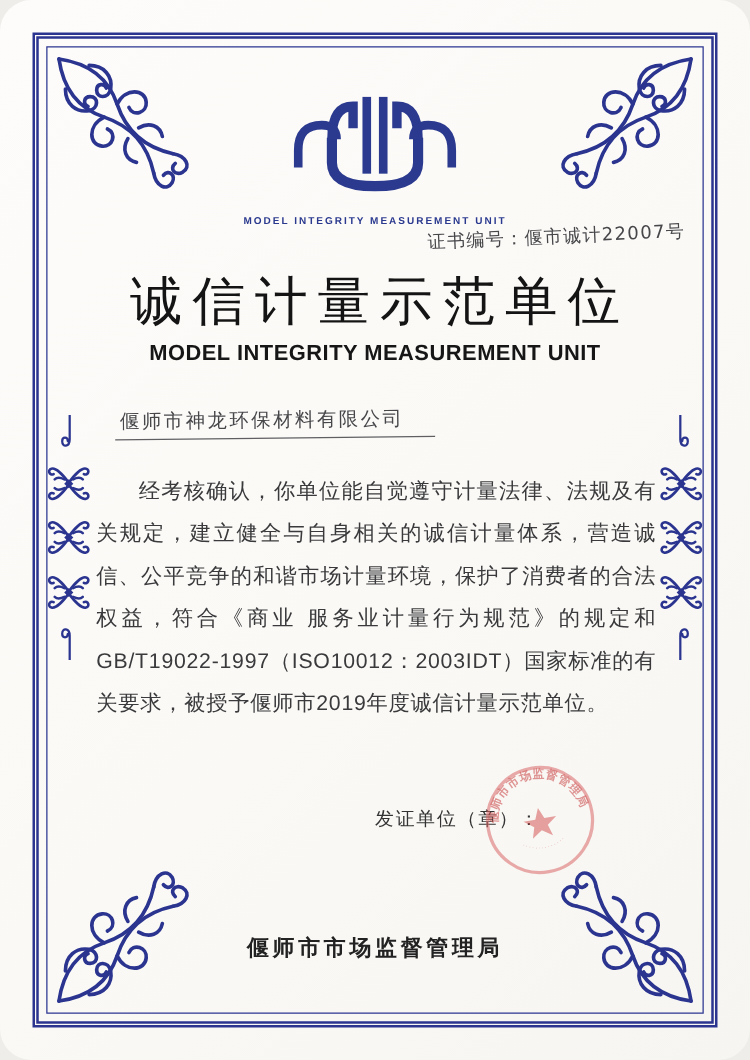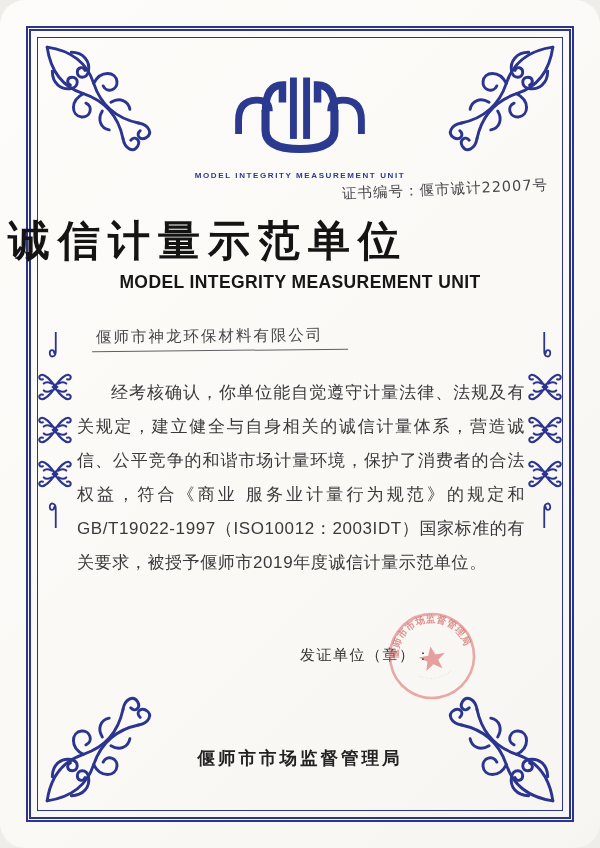--- a/index.html
+++ b/index.html
@@ -50,22 +50,22 @@
     font-family:"DejaVu Sans",sans-serif;
     color:#2f2f33;opacity:.88;
   }
   .cert-no{
     position:absolute;top:180px;right:52px;
     font-size:14.5px;letter-spacing:1px;
     transform:rotate(-2.5deg);
   }
   
   .title-cn{
-    position:absolute;top:213px;left:0;width:100%;text-align:left;
-    font-size:42px;font-weight:bold;color:#141414;letter-spacing:8px;
+    position:absolute;top:213px;left:0;width:100%;text-align:center;
+    font-size:42px;font-weight:normal;color:#141414;letter-spacing:8px;
     text-indent:8px;
   }
   .title-en{
     position:absolute;top:272px;left:0;width:100%;text-align:center;
     font-size:17.5px;font-weight:bold;color:#161616;letter-spacing:.4px;
   }
   
   .company{
     position:absolute;top:326px;left:92px;
     font-size:15.5px;letter-spacing:2px;

